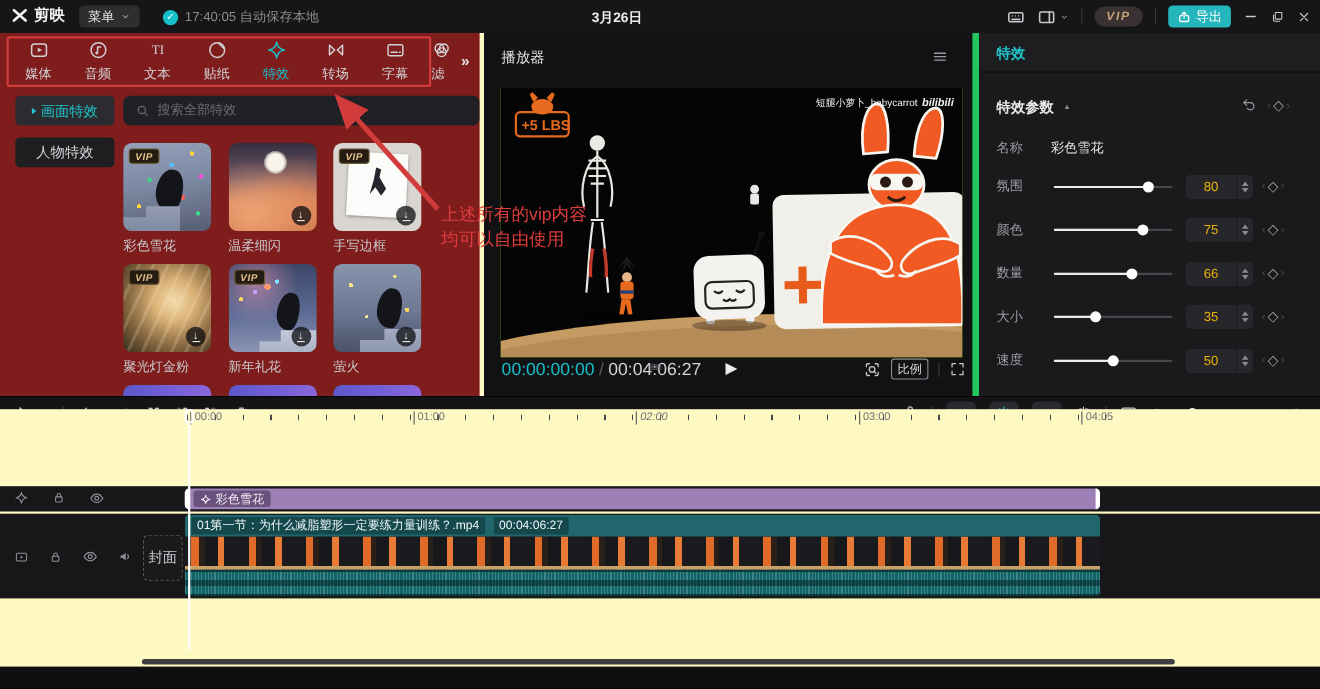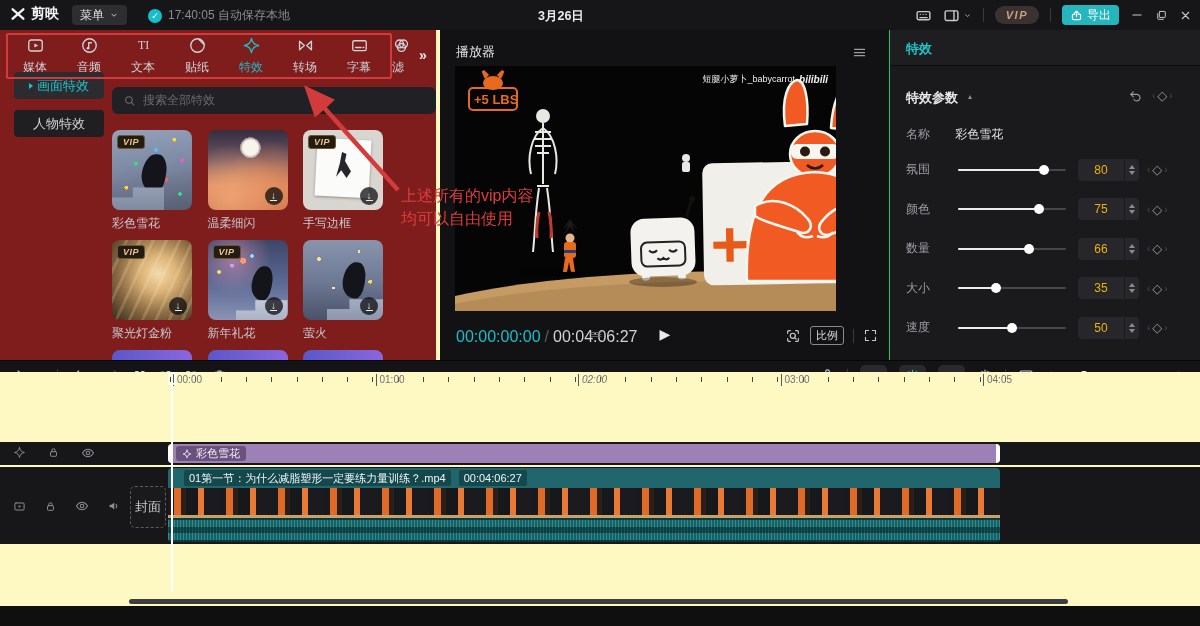--- a/index.html
+++ b/index.html
@@ -21,21 +21,21 @@
 .export-btn{height:20px;padding:0 8px;border-radius:4px;background:#25b6bd;color:#fff;font-size:12px;display:flex;align-items:center;gap:4px}
 .win-btn{font-size:12px;color:#c9c9cd;display:flex;align-items:center}
 
 
 .left-panel{position:absolute;left:0;top:30px;width:440px;height:330px;background:#7f1d1d;border-right:4px solid #fef9c3;overflow:hidden}
 .tabbar{position:absolute;left:8px;top:3px;display:flex}
 .tab{width:54px;height:46px;display:flex;flex-direction:column;align-items:center;justify-content:center;gap:4px;color:#d2d2d6;font-size:12px}
 .tab.active{color:#17c0c9}
 .tab.truncated{width:26px;overflow:hidden;align-items:flex-start;padding-left:6px}
 .expand-arrows{position:absolute;left:419px;top:17px;color:#e6e6e9;font-size:14px;font-weight:700}
-.cat-list{position:absolute;left:14px;top:42px}
+.cat-list{position:absolute;left:14px;top:57px}
 .cat{width:90px;height:27px;border-radius:4px;display:flex;align-items:center;justify-content:center;gap:4px;font-size:13px;color:#d4d4d8;background:#1f1f22;margin-bottom:11px}
 .cat.active{background:#2c2c30;color:#1fc3ca}
 .cat .tri{display:none;width:0;height:0;border-left:4px solid #1fc3ca;border-top:3.5px solid transparent;border-bottom:3.5px solid transparent}
 .cat.active .tri{display:block}
 .search{position:absolute;left:112px;top:57px;width:324px;height:27px;background:#212125;border-radius:6px;display:flex;align-items:center;gap:7px;padding:0 11px;color:#6a6a70;font-size:12px}
 .effects-grid{position:absolute;left:112px;top:100px;width:330px;display:grid;grid-template-columns:repeat(3,80px);grid-auto-rows:110px;column-gap:15.5px}
 .effect-item{width:80px}
 .thumb{position:relative;width:80px;height:80px;border-radius:8px;overflow:hidden}
 .effect-name{margin-top:5px;font-size:12px;color:#c9c9cd;white-space:nowrap}
 .vip-badge{position:absolute;left:5px;top:5px;width:28px;height:14px;background:#241c10;border:1px solid #6b5636;border-radius:3px;color:#e6c28d;font-size:9px;font-weight:800;font-style:italic;letter-spacing:.5px;display:flex;align-items:center;justify-content:center;z-index:3}
@@ -77,24 +77,24 @@
 .thumb-5::before{content:'';position:absolute;left:40px;top:22px;width:22px;height:36px;background:#14141b;border-radius:55% 45% 35% 60%/60% 50% 45% 50%;transform:rotate(9deg)}
 .thumb-5::after{content:'';position:absolute;left:24px;bottom:0;width:56px;height:26px;background:linear-gradient(#a9b1c4,#8c96ad);clip-path:polygon(0 100%,0 58%,40% 58%,40% 20%,100% 20%,100% 100%)}
 .sliver{position:absolute;top:320px;width:80px;height:10px;border-radius:8px 8px 0 0;background:linear-gradient(90deg,#5a58c9,#8a66de)}
 
 
 .anno-box{position:absolute;left:6px;top:33px;width:386px;height:46px;border:2.5px solid #d23b3b;border-radius:2px;z-index:50;pointer-events:none}
 .anno-arrow{position:absolute;left:296px;top:80px;width:115px;height:120px;z-index:50;pointer-events:none}
 .anno-text{position:absolute;left:401px;top:184px;z-index:50;color:#e03c3c;font-size:16px;line-height:23px;pointer-events:none}
 
 
-.center-panel{position:absolute;left:440px;top:30px;width:450px;height:330px;background:#121214;border-right:1px solid #22c55e}
+.center-panel{position:absolute;left:440px;top:30px;width:450px;height:330px;background:#121214;border-right:6px solid #22c55e}
 .player-title{position:absolute;left:16px;top:13px;font-size:13px;color:#e4e4e7}
 .player-menu{position:absolute;right:22px;top:13px;color:#9a9aa0}
-.video{position:absolute;left:15px;top:36px;width:381px;height:245px;background:#4d7c0f;overflow:hidden}
+.video{position:absolute;left:15px;top:50px;width:420px;height:245px;background:#4d7c0f;overflow:hidden}
 .watermark{position:absolute;right:8px;top:7px;color:#f0f0f2;font-size:9px;display:flex;gap:4px;align-items:center;z-index:5}
 .watermark b{font-size:10px;font-style:italic}
 .player-controls{position:absolute;left:0;top:290px;width:450px;height:30px}
 .pc-time{position:absolute;left:16px;top:8px;font-size:16px}
 .pc-time .cur{color:#17c0c9}.pc-time .slash{color:#5a5a60;margin:0 4px}.pc-time .tot{color:#d2d2d6}
 .pc-quality{position:absolute;left:150px;top:8px;color:#77777d;font-size:11px;letter-spacing:-1px}
 .pc-play{position:absolute;left:50%;top:6px;transform:translateX(-50%);color:#eaeaec;font-size:14px}
 .pc-right{position:absolute;right:12px;top:6px;display:flex;align-items:center;gap:9px;color:#c9c9cd}
 .ratio-chip{border:1px solid #8a8a90;border-radius:3px;font-size:11px;color:#dcdcdf;padding:1px 5px}
 
@@ -144,21 +144,21 @@
 .lane{position:absolute;left:0;width:100%;background:#17171a}
 .fx-head-icons{position:absolute;left:13px;top:74px;display:flex;gap:21px;color:#8e8e94}
 .vc-head-icons{position:absolute;left:13px;top:127px;display:flex;gap:18px;color:#8e8e94;align-items:center}
 .more-dots{font-size:12px;letter-spacing:1px;color:#8e8e94}
 .cover-btn{position:absolute;left:130px;top:114px;width:36px;height:42px;border:1px dashed #5a5a60;border-radius:5px;background:#1a1a1d;color:#cacace;font-size:13px;display:flex;align-items:center;justify-content:center}
 .fx-clip{position:absolute;left:168px;top:72px;width:832px;height:19px;background:#9d80b6;border-radius:4px;display:flex;align-items:center}
 .fx-clip::before,.fx-clip::after{content:'';position:absolute;top:0;width:4px;height:100%;background:#fff}
 .fx-clip::before{left:0;border-radius:4px 0 0 4px}.fx-clip::after{right:0;border-radius:0 4px 4px 0}
 .fx-chip{display:flex;align-items:center;gap:4px;margin-left:8px;height:15px;padding:0 6px;background:rgba(44,24,58,.45);border-radius:3px;color:#f2ecf8;font-size:11px}
 .video-clip{position:absolute;left:168px;top:96px;width:832px;height:74px;border-radius:4px;overflow:hidden}
-.vc-head{height:20px;background:#20666c;display:flex;align-items:center;gap:8px;padding-left:16px}
+.vc-head{height:20px;background:#20666c;display:flex;align-items:center;gap:8px;padding-left:6px}
 .vc-head span{background:rgba(8,42,46,.5);border-radius:2px;height:16px;line-height:16px;padding:0 5px;font-size:11px;color:#eef8f8;white-space:nowrap}
 .vc-film{height:30px;background-color:#141416;background-image:
  linear-gradient(0deg,#c9a067 0 3px,transparent 3px),
  repeating-linear-gradient(90deg,#191a1d 0 6px,#e06a28 6px 13px,#2a1f19 13px 18px,#17181b 18px 30px,#e87a35 30px 36px,#1b1b1f 36px 52px)}
 .vc-wave{height:24px;background-color:#0f6468;background-image:
  linear-gradient(180deg,rgba(4,36,38,.7) 0 2px,transparent 2px 9px,rgba(4,36,38,.55) 9px 15px,transparent 15px 22px,rgba(4,36,38,.7) 22px 24px),
  repeating-linear-gradient(90deg,rgba(255,255,255,.2) 0 1px,transparent 1px 3px)}
 .playhead{position:absolute;left:168px;top:0;width:8px;height:222px;z-index:30;pointer-events:none}
 .ph-head{width:8px;height:13px;border:2px solid #fff;border-radius:3px}
 .ph-line{position:absolute;left:3px;top:13px;width:1.5px;height:206px;background:#fff}

